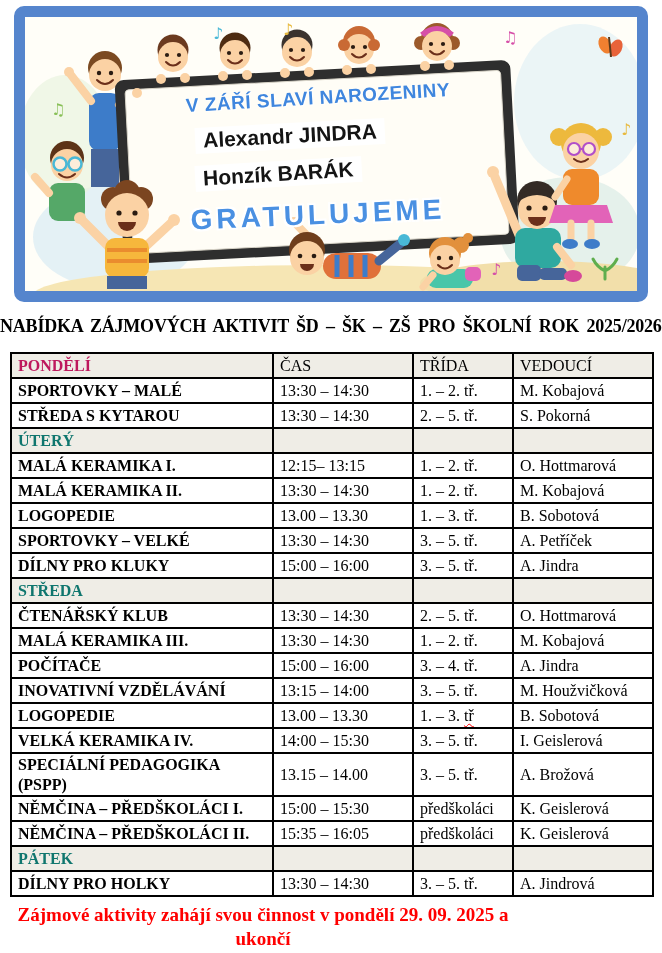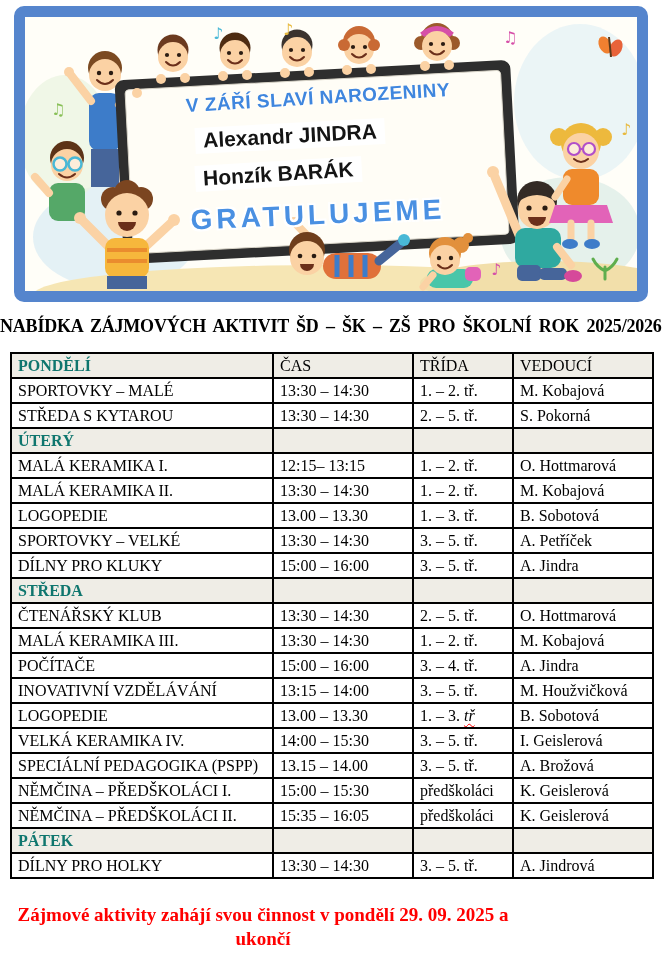--- a/index.html
+++ b/index.html
@@ -26,25 +26,25 @@
   .title{position:absolute;top:316px;left:0;width:656px;text-align:center;
     font-weight:bold;font-size:18px;white-space:nowrap;word-spacing:3px;letter-spacing:-0.2px;}
 
   
   table.schedule{position:absolute;top:352px;left:10px;width:642px;border-collapse:collapse;
     table-layout:fixed;font-size:16px;}
   table.schedule td{border:2px solid #000;padding:1px 6px;height:21px;line-height:1.22;
     vertical-align:middle;overflow:hidden;}
   tr.day-row td,tr.header-row td{background:#efede6;}
   .day-label{font-weight:bold;}
-  .day-orange{color:#0f766e;}
+  .day-orange{color:#be185d;}
   .day-green{color:#0f766e;}
-  .cell-name{font-weight:normal;margin-left:36px;}
+  .cell-name{font-weight:bold;margin-left:36px;}
   .squiggle{text-decoration:underline;text-decoration-style:wavy;text-decoration-color:#ff0000;
-    text-decoration-thickness:1px;text-underline-offset:2px;font-style:italic;}
+    text-decoration-thickness:1px;text-underline-offset:2px;}
 
   
   .footer{position:absolute;top:903px;left:0;width:526px;text-align:center;color:#ff0000;
     font-weight:bold;font-size:19px;line-height:1.28;}
 </style>
 </head>
 <body>
 
 <div class="poster">
 

